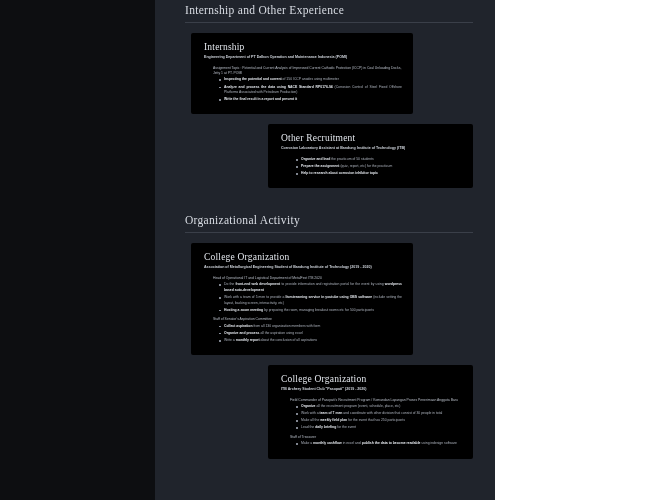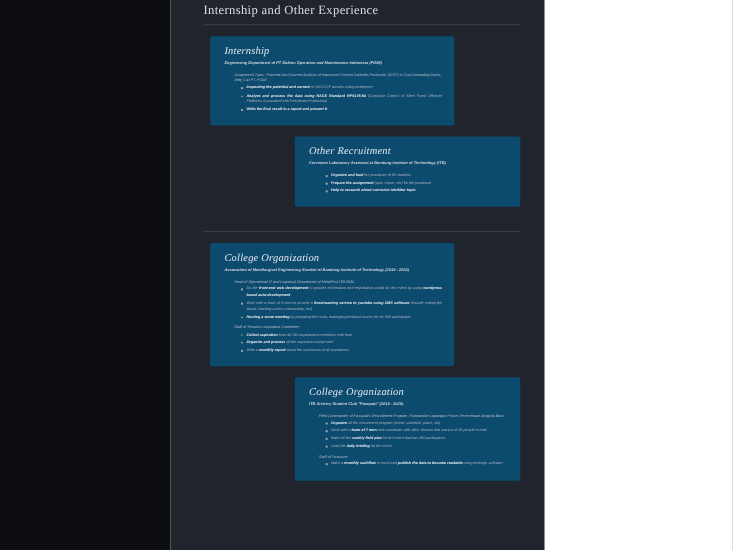--- a/index.html
+++ b/index.html
@@ -51,24 +51,23 @@
   }
   .section-rule {
     height: 1px;
     background: #3a3f49;
     margin-left: 30px;
     margin-right: 22px;
   }
 
   
   .card {
-    background: #0c4a6e;
+    background: #000000;
     border-radius: 2px;
     padding: 9px 11px 10px 13px;
-    font-style: italic;
   }
   .card.left  { margin: 10px 0 0 36px; width: 222px; }
   .card.right { margin: 10px 22px 0 auto; width: 205px; }
 
   .card-title {
     font-family: "Liberation Serif", serif;
     font-size: 9.5px;
     color: #e2e6ec;
     letter-spacing: 0.2px;
     margin-bottom: 3px;
@@ -157,20 +156,23 @@
           <li>
             <b>Help to research about corrosion inhibitor topic</b>
           </li>
         </ul>
       </div>
     </div>
 
     <div class="spacer-lg"></div>
 
     <div class="section">
+      <div class="section-head">
+        <div class="section-title">Organizational Activity</div>
+      </div>
       <div class="section-rule"></div>
 
       <div class="card left">
         <div class="card-title">College Organization</div>
         <div class="card-sub">Association of Metallurgical Engineering Student of Bandung Institute of Technology (2019 - 2020)</div>
 
         <div class="role">Head of Operational IT and Logistical Department of MetalFest ITB 2020</div>
         <ul class="bullets">
           <li>
             <span>Do the </span><b>front-end web development</b><span> to provide information and registration portal for the event by using </span><b>wordpress based auto-development</b>

